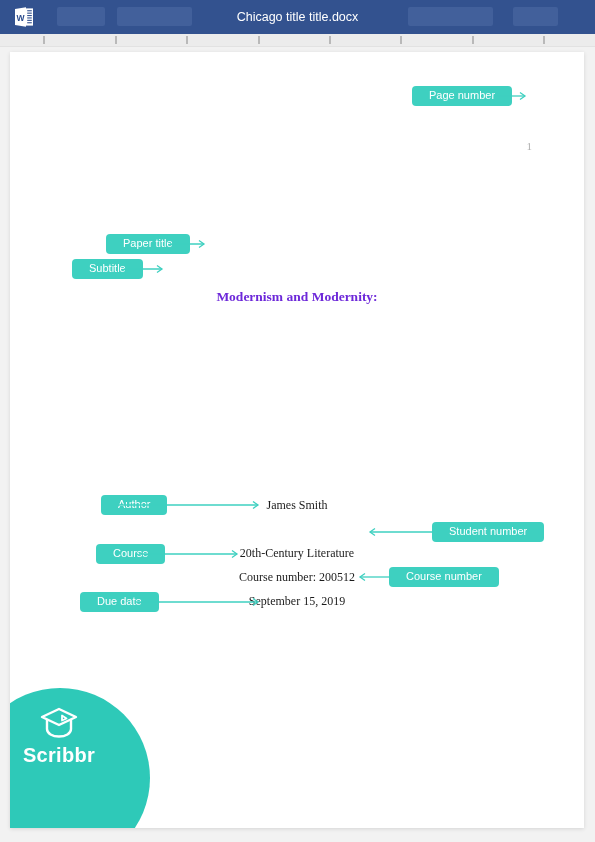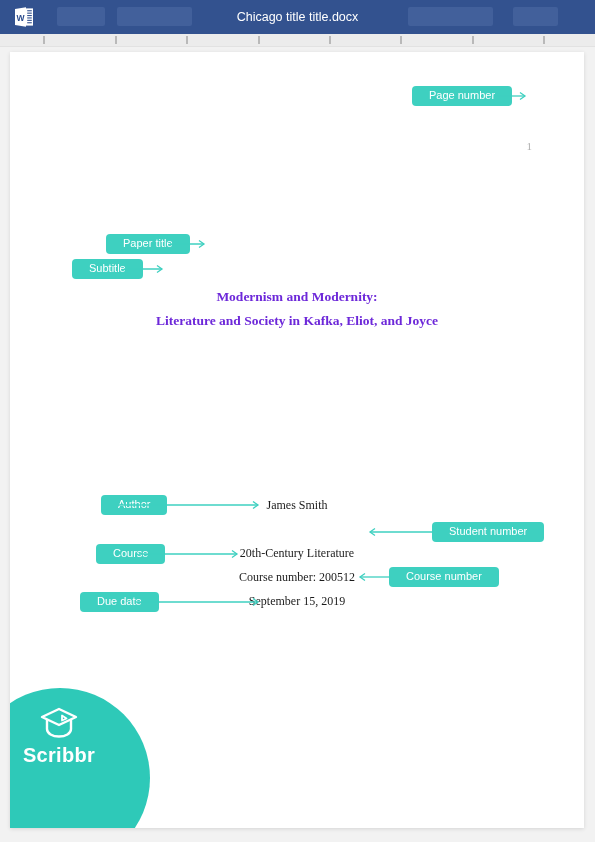--- a/index.html
+++ b/index.html
@@ -187,21 +187,20 @@
   <div class="ruler-tick" style="left:400px"></div>
   <div class="ruler-tick" style="left:472px"></div>
   <div class="ruler-tick" style="left:543px"></div>
 </div>
 
 <div id="page">
 
   <div id="page-number-value">1</div>
 
   <div class="doc-text" id="doc-title">Modernism and Modernity:</div>
-  <div class="doc-text" id="doc-subtitle">Literature and Society in Kafka, Eliot, and Joyce</div>
 
   <div class="info-line" style="top:446px">James Smith</div>
   <div class="info-line" style="top:494px">20th-Century Literature</div>
   <div class="info-line" style="top:518px">Course number: 200512</div>
   <div class="info-line" style="top:542px">September 15, 2019</div>
 
   <div id="scribbr-logo">
     <div id="scribbr-inner">
       <svg id="scribbr-cap" width="42" height="34" viewBox="0 0 42 34">
         <path d="M21 3 L38 11 L21 19 L4 11 Z" fill="none" stroke="#ffffff" stroke-width="2.4" stroke-linejoin="round"></path>

